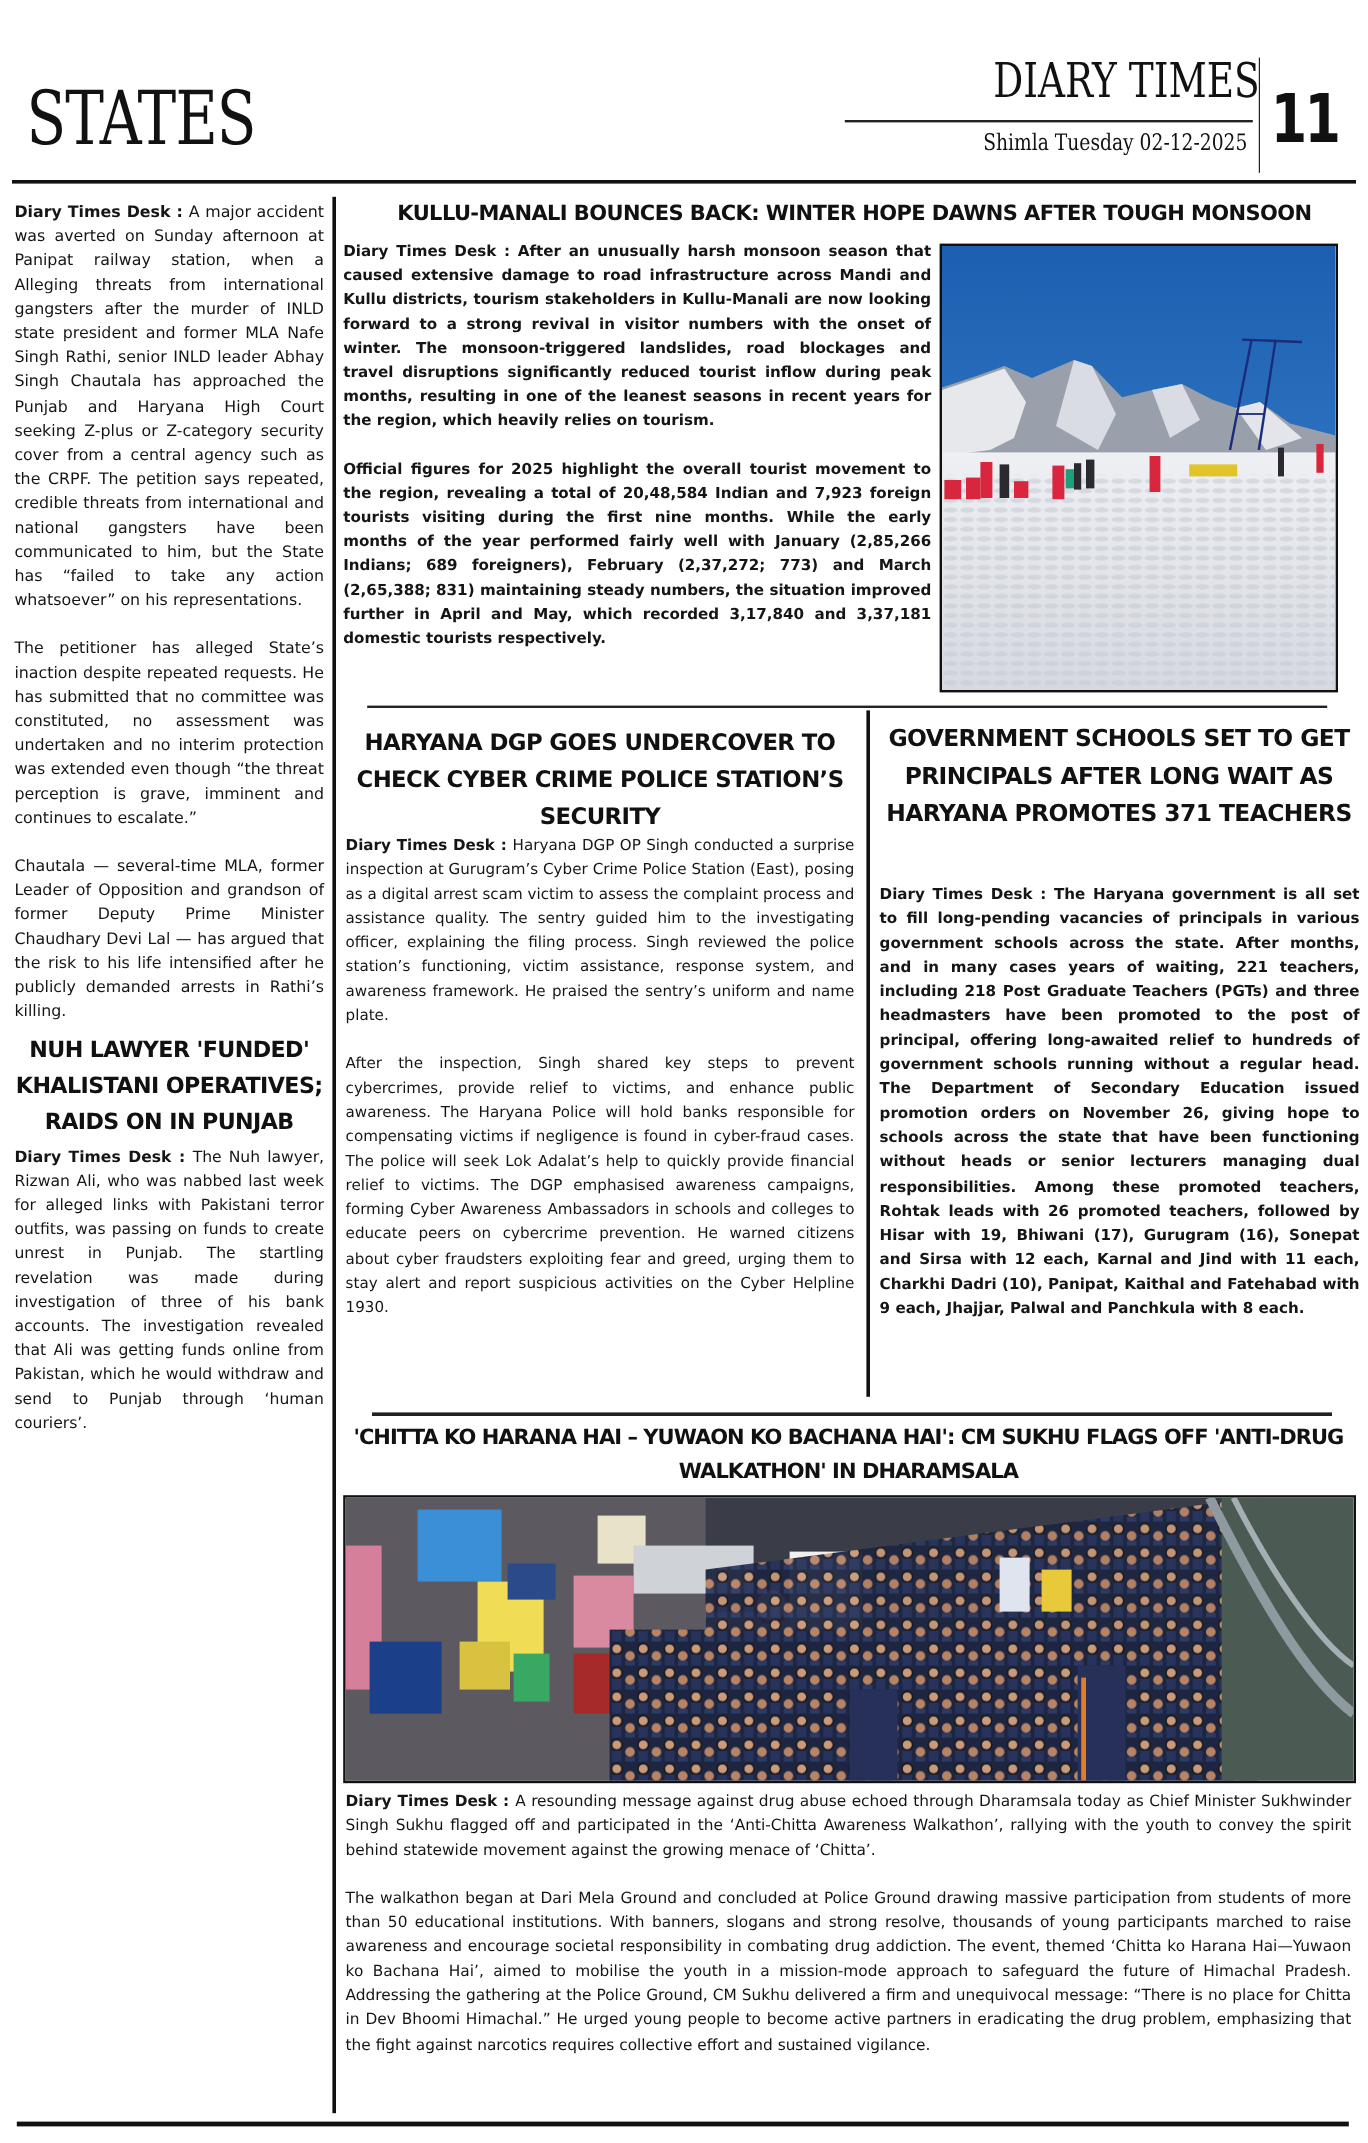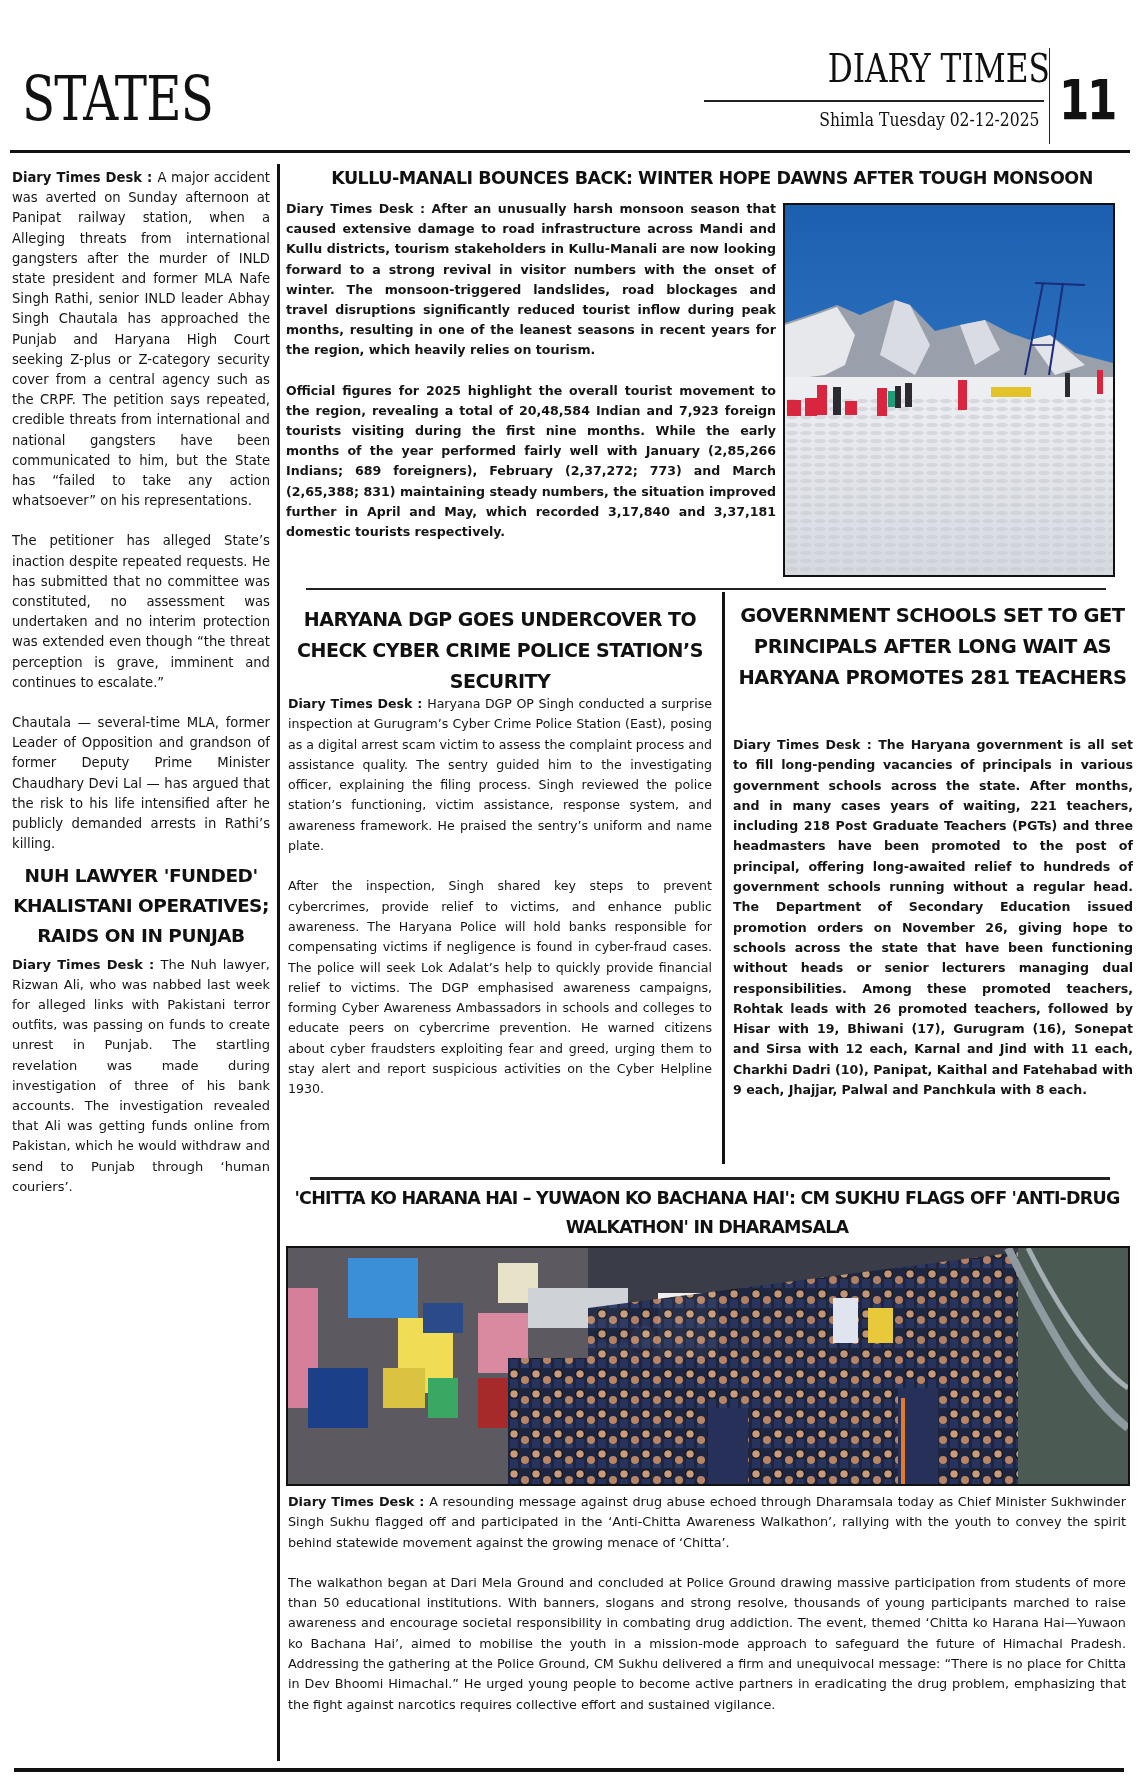--- a/index.html
+++ b/index.html
@@ -125,21 +125,21 @@
 </div>
 <div class="art1-rule"></div>
 
 <h2 class="headline art2-headline">HARYANA DGP GOES UNDERCOVER TO CHECK CYBER CRIME POLICE STATION’S SECURITY</h2>
 <div class="body art2-body">
   <p><span class="byline">Diary Times Desk : </span><span>Haryana DGP OP Singh conducted a surprise inspection at Gurugram’s Cyber Crime Police Station (East), posing as a digital arrest scam victim to assess the complaint process and assistance quality. The sentry guided him to the investigating officer, explaining the filing process. Singh reviewed the police station’s functioning, victim assistance, response system, and awareness framework. He praised the sentry’s uniform and name plate.</span></p>
   <p>After the inspection, Singh shared key steps to prevent cybercrimes, provide relief to victims, and enhance public awareness. The Haryana Police will hold banks responsible for compensating victims if negligence is found in cyber-fraud cases. The police will seek Lok Adalat’s help to quickly provide financial relief to victims. The DGP emphasised awareness campaigns, forming Cyber Awareness Ambassadors in schools and colleges to educate peers on cybercrime prevention. He warned citizens about cyber fraudsters exploiting fear and greed, urging them to stay alert and report suspicious activities on the Cyber Helpline 1930.</p>
 </div>
 <div class="col-divider-mid"></div>
 
-<h2 class="headline art3-headline">GOVERNMENT SCHOOLS SET TO GET PRINCIPALS AFTER LONG WAIT AS HARYANA PROMOTES 281 TEACHERS</h2>
+<h2 class="headline art3-headline">GOVERNMENT SCHOOLS SET TO GET PRINCIPALS AFTER LONG WAIT AS HARYANA PROMOTES 371 TEACHERS</h2>
 <div class="body bold-body art3-body">
   <p><span>Diary Times Desk : </span><span>The Haryana government is all set to fill long-pending vacancies of principals in various government schools across the state. After months, and in many cases years of waiting, 221 teachers, including 218 Post Graduate Teachers (PGTs) and three headmasters have been promoted to the post of principal, offering long-awaited relief to hundreds of government schools running without a regular head. The Department of Secondary Education issued promotion orders on November 26, giving hope to schools across the state that have been functioning without heads or senior lecturers managing dual responsibilities. Among these promoted teachers, Rohtak leads with 26 promoted teachers, followed by Hisar with 19, Bhiwani (17), Gurugram (16), Sonepat and Sirsa with 12 each, Karnal and Jind with 11 each, Charkhi Dadri (10), Panipat, Kaithal and Fatehabad with 9 each, Jhajjar, Palwal and Panchkula with 8 each.</span></p>
 </div>
 <div class="art3-rule"></div>
 
 <h2 class="headline art4-headline">'CHITTA KO HARANA HAI – YUWAON KO BACHANA HAI': CM SUKHU FLAGS OFF 'ANTI-DRUG WALKATHON' IN DHARAMSALA</h2>
 <div class="art4-photo" title="Crowd of students in navy uniforms marching through a market street">
   <svg width="840" height="236" viewBox="0 0 840 236">
     <defs>
       <pattern id="crowd" width="22" height="20" patternUnits="userSpaceOnUse">

